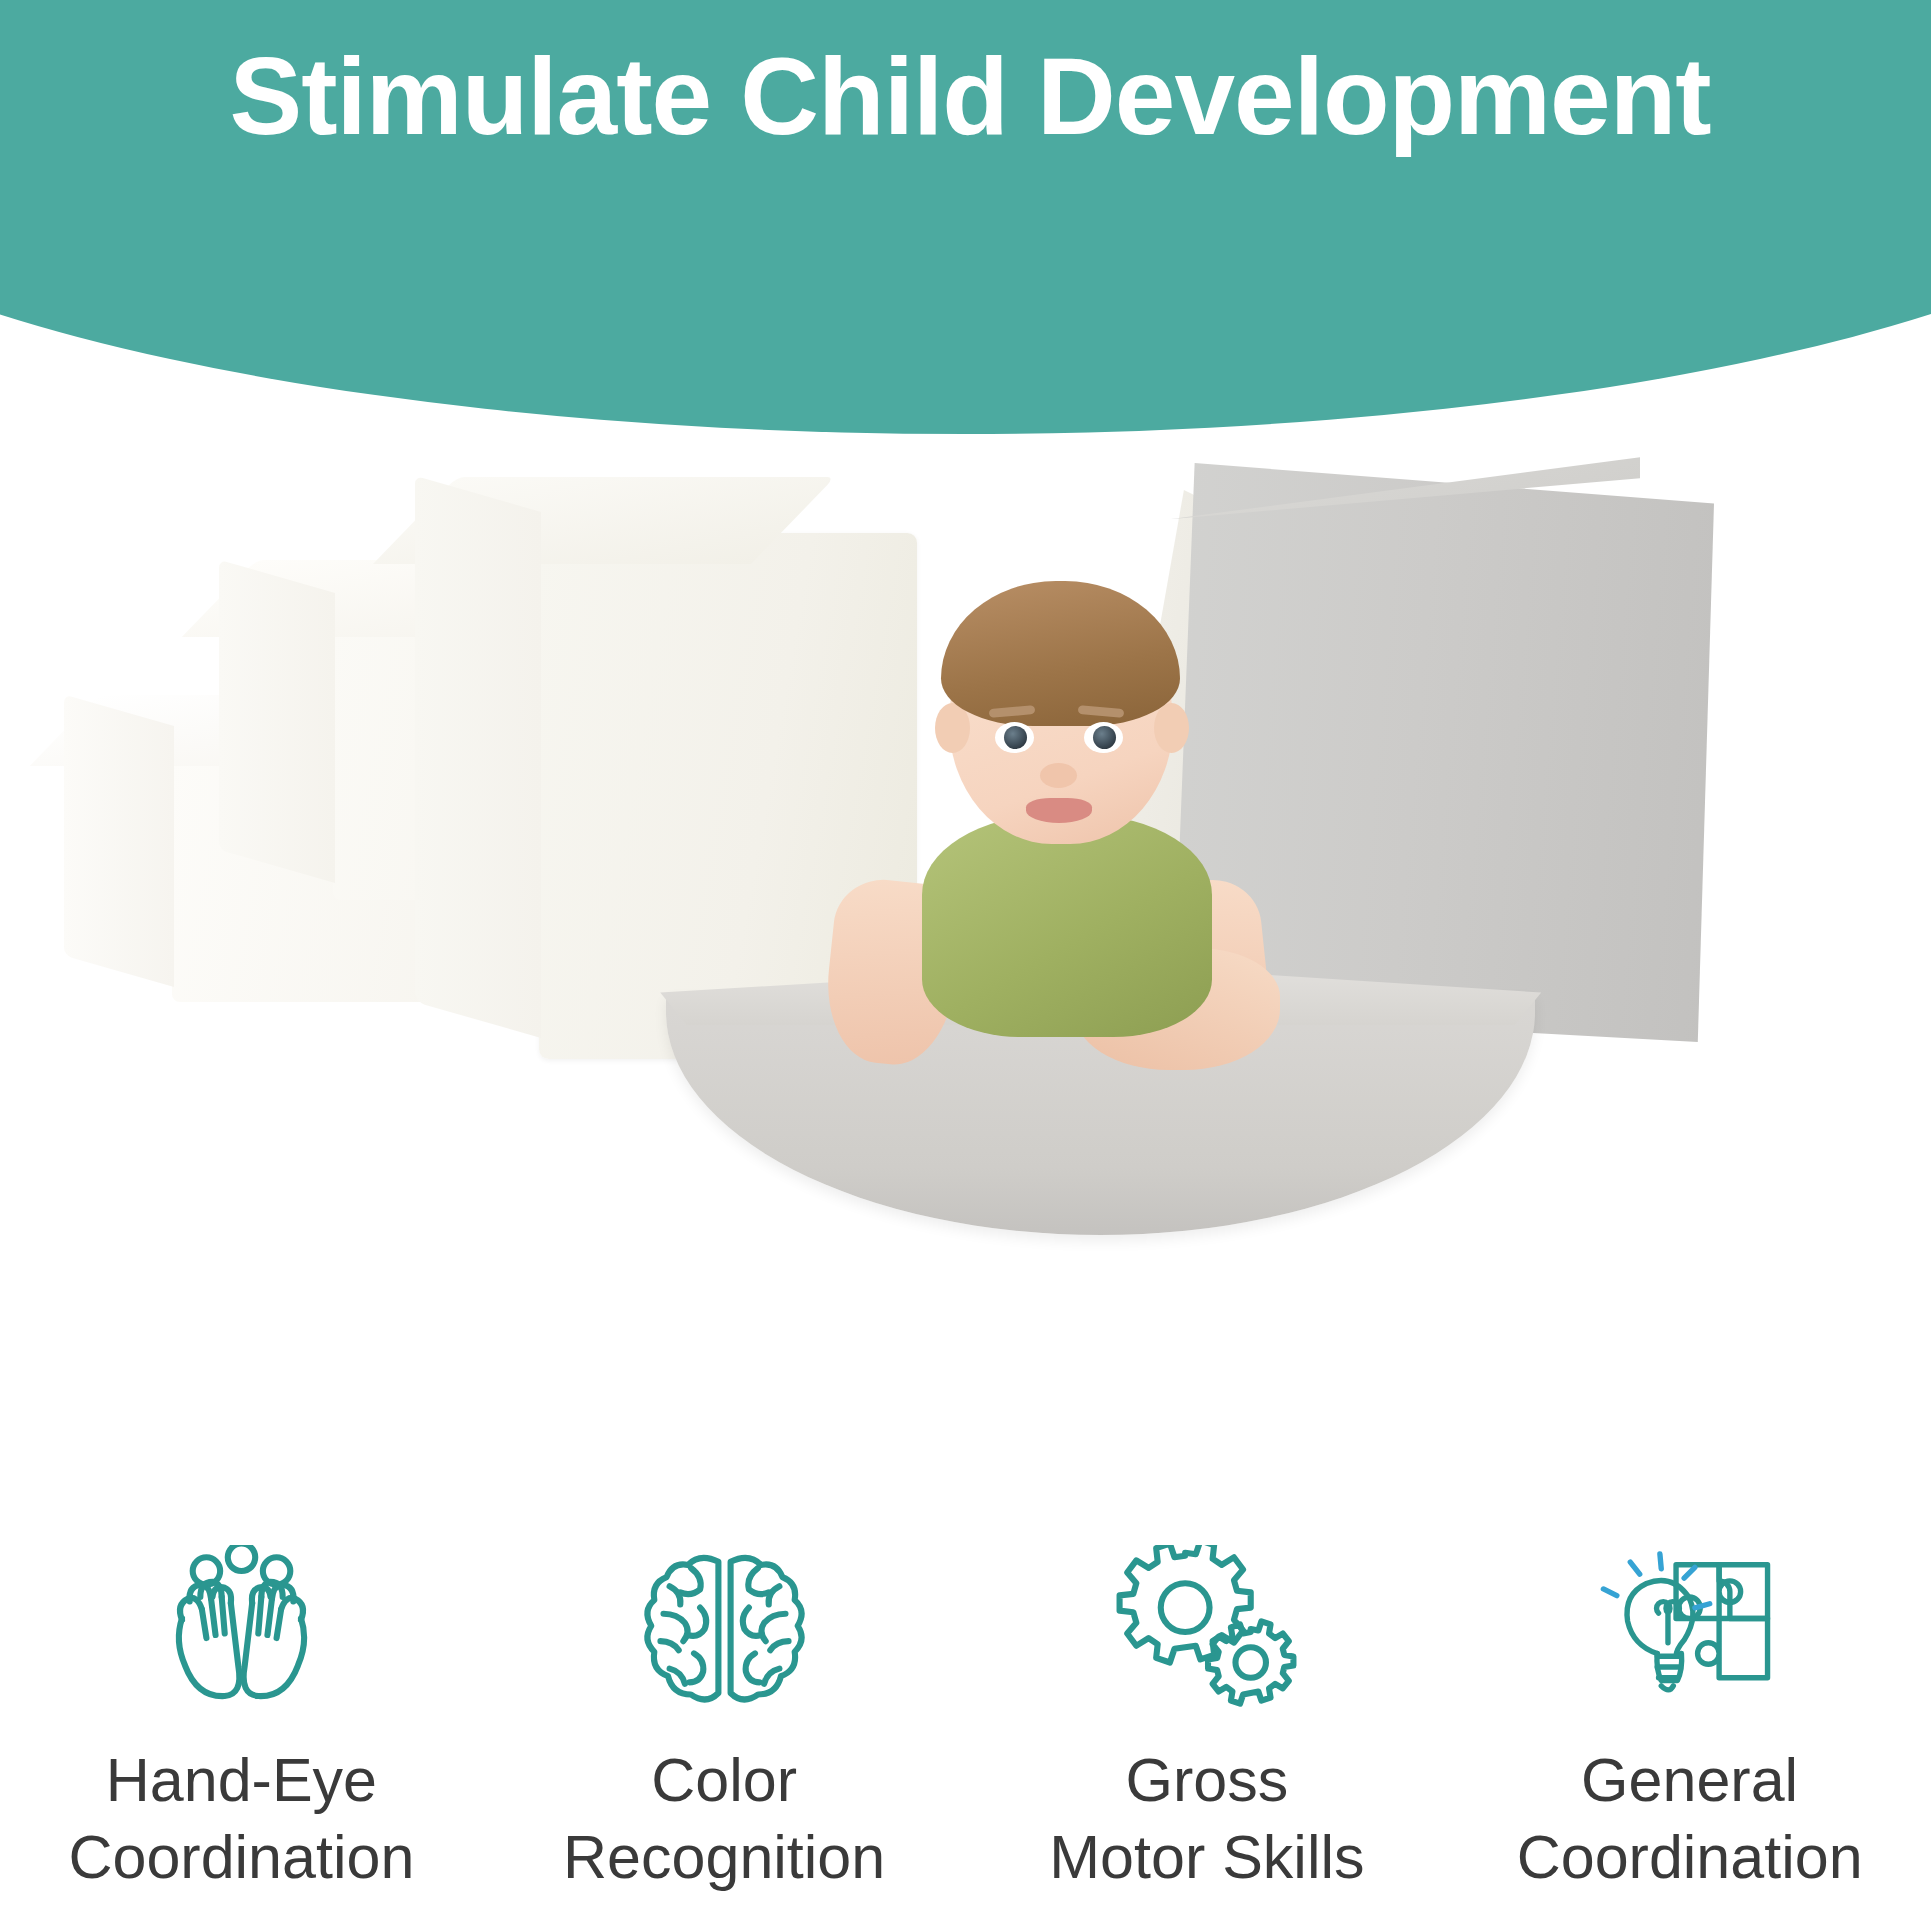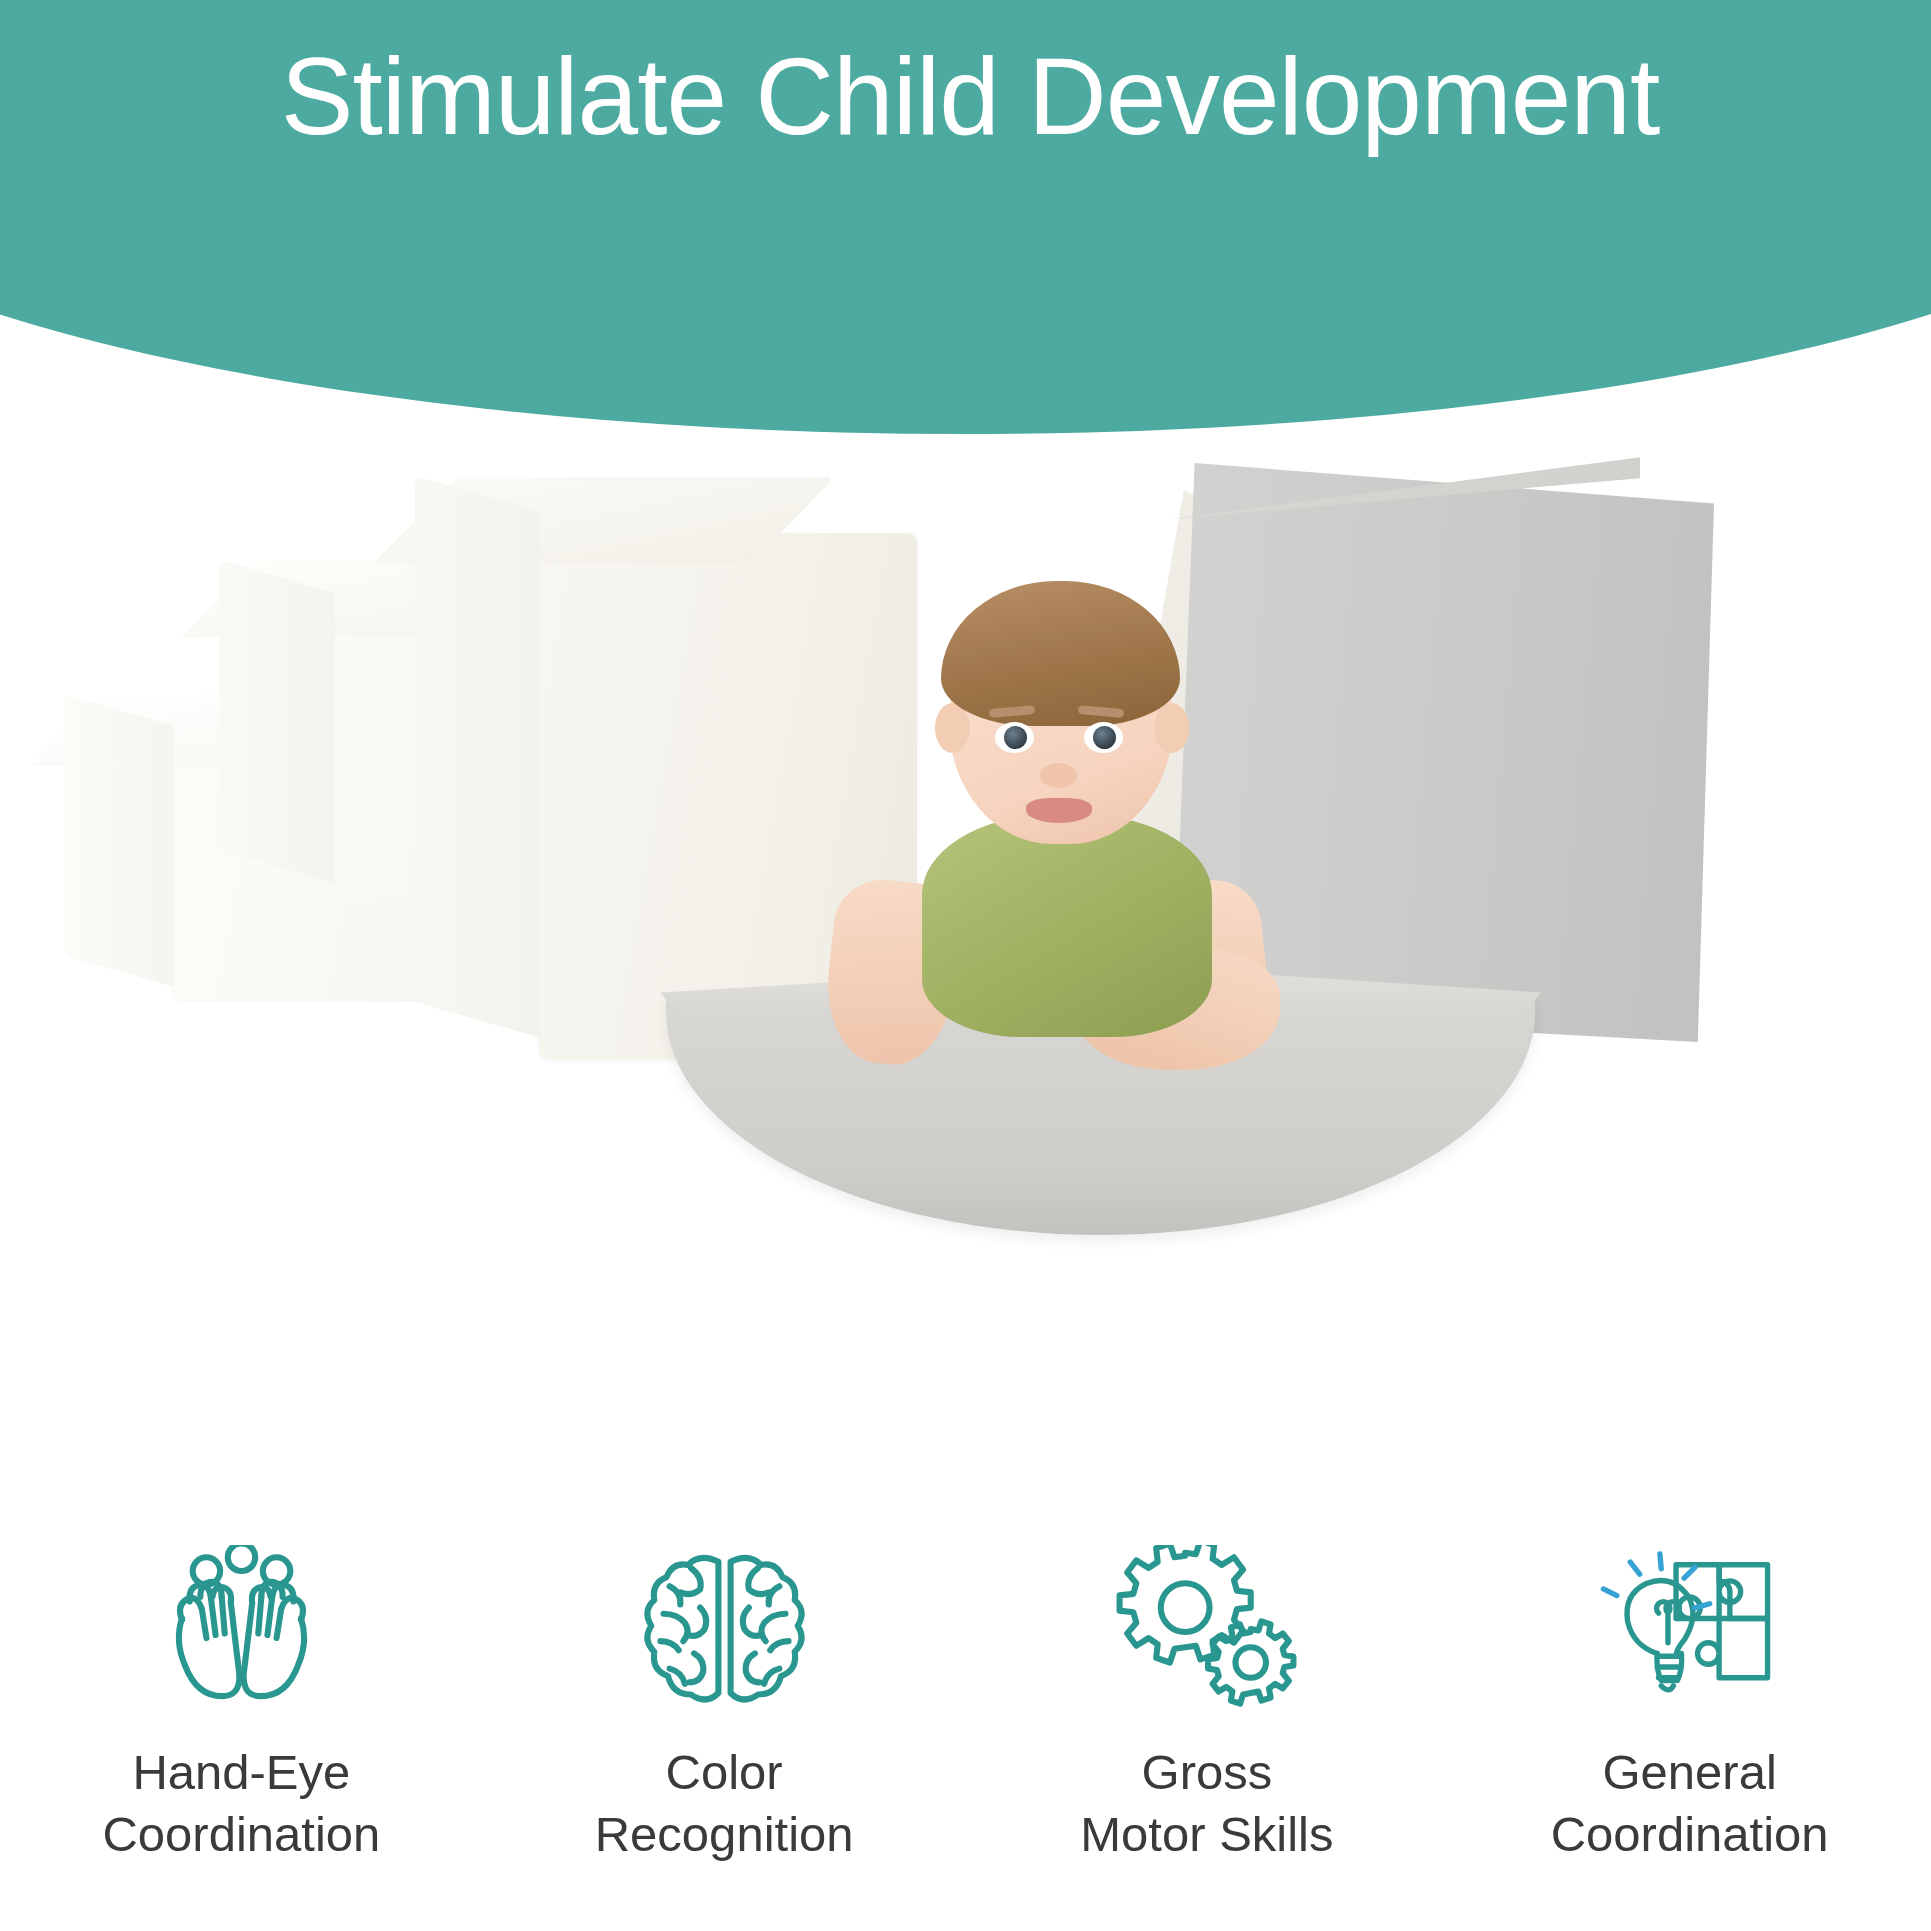--- a/index.html
+++ b/index.html
@@ -30,21 +30,21 @@
     position:absolute;
     left:0; top:0;
     width:1931px;
     z-index:3;
     text-align:center;
     padding-top:33px;
   }
   .header-title {
     color:#ffffff;
     font-size:109px;
-    font-weight:normal;
+    font-weight:bold;
     letter-spacing:-1px;
     line-height:1.16;
     white-space:nowrap;
     margin-left:9px;
   }
   .header-subtitle {
     color:#ffffff;
     font-size:55px;
     font-weight:400;
     line-height:1.32;
@@ -296,21 +296,21 @@
     flex-direction:column;
     align-items:center;
   }
   .benefit-icon {
     width:183px; height:174px;
     display:flex; align-items:center; justify-content:center;
   }
   .benefit-icon svg { width:100%; height:100%; display:block; }
   .benefit-label {
     margin-top:23px;
-    font-size:49px;
+    font-size:61px;
     line-height:1.26;
     color:#3a3a3a;
     text-align:center;
     font-weight:400;
     white-space:pre-line;
   }
 </style>
 </head>
 <body>
 

